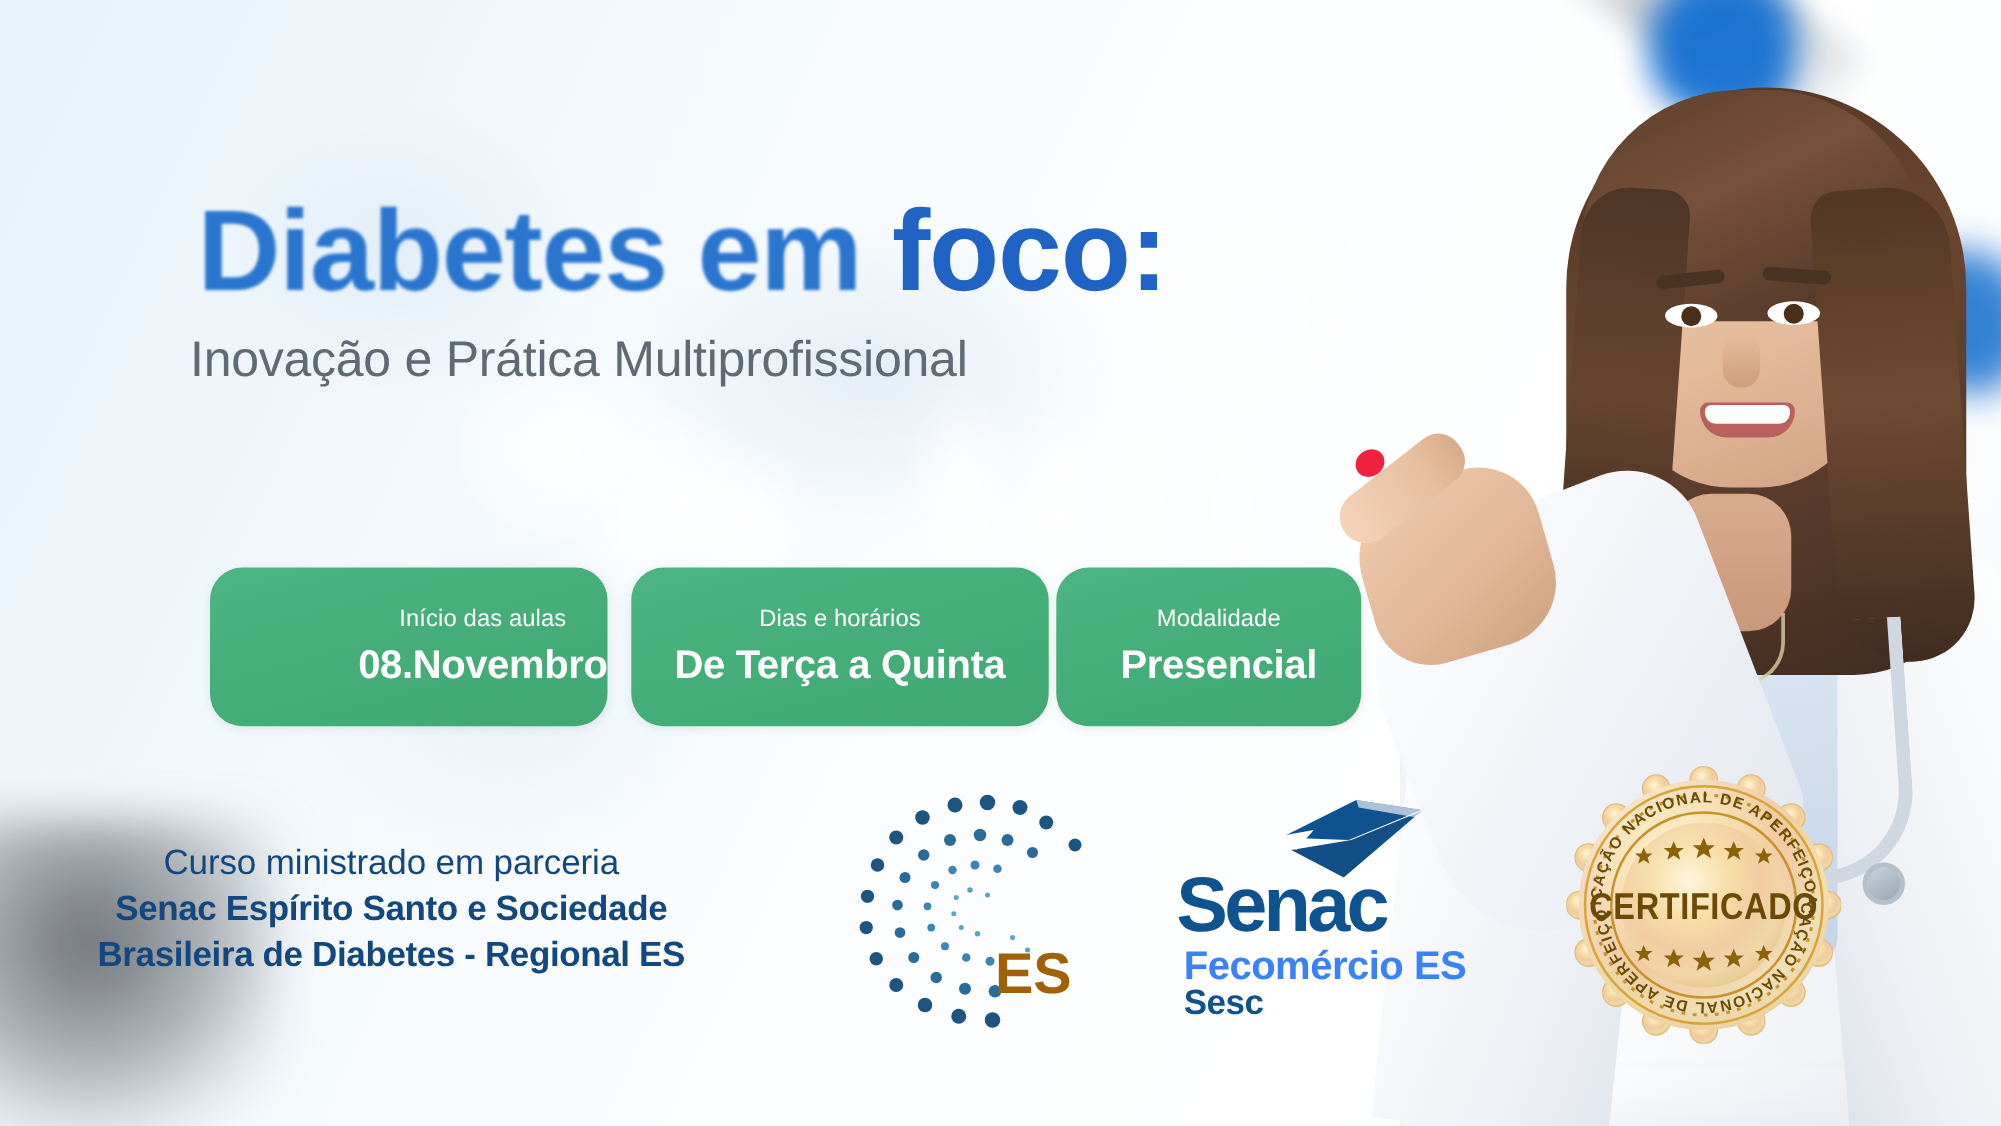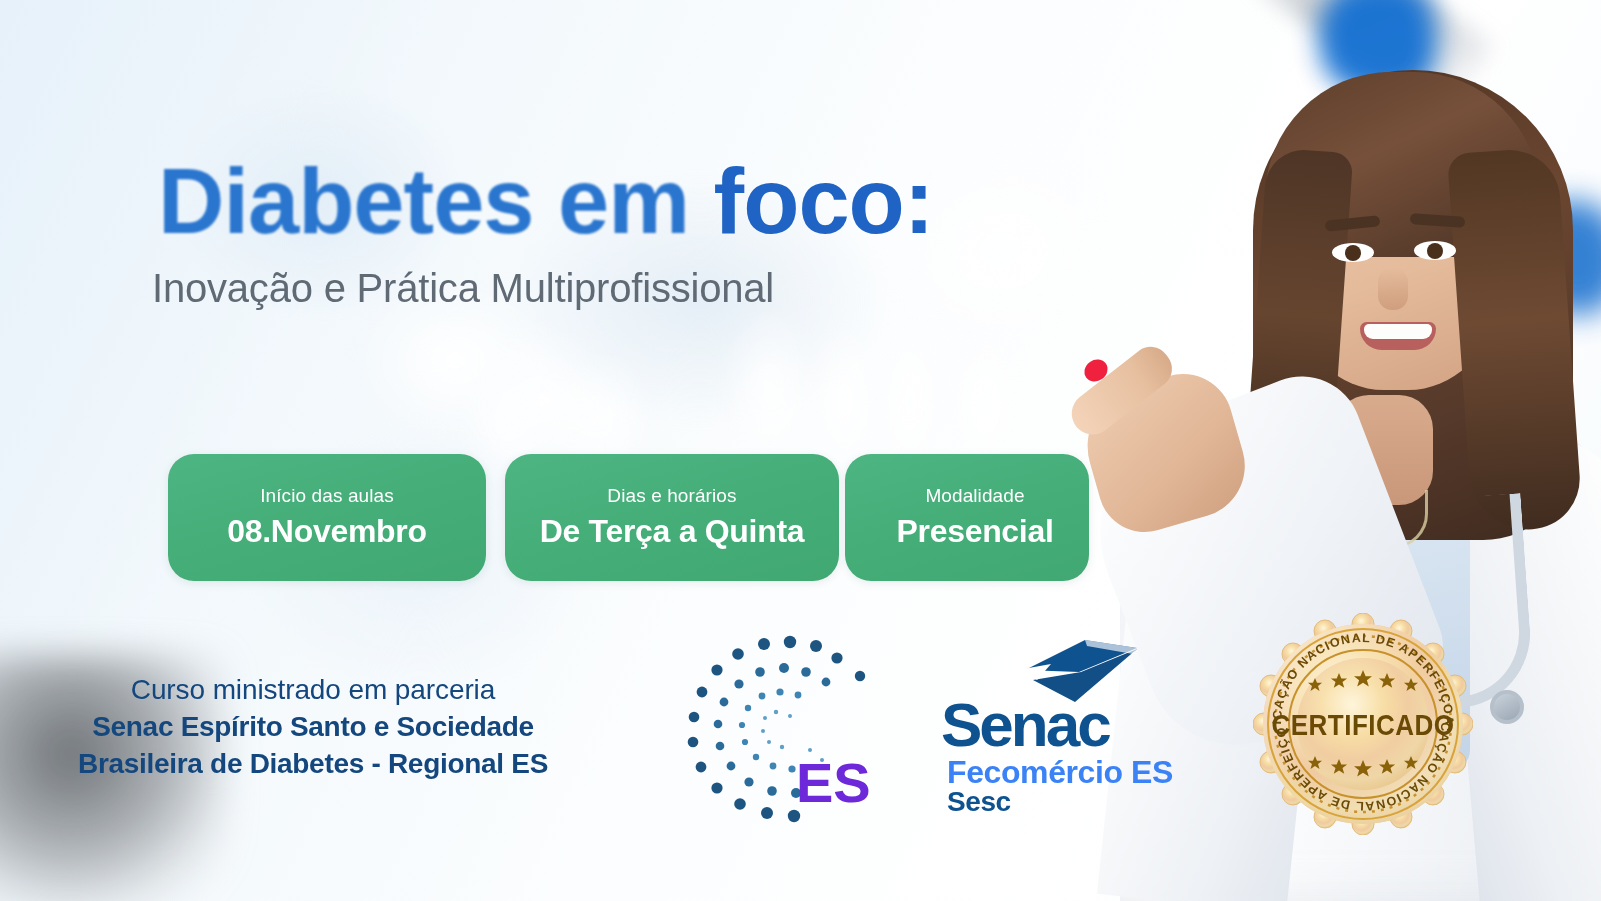--- a/index.html
+++ b/index.html
@@ -107,21 +107,21 @@
   }
   .card-label {
     font-size:19px; font-weight:400; line-height:1.2;
     margin-bottom:5px; letter-spacing:.1px;
   }
   .card-value {
     font-size:32px; font-weight:600; line-height:1.18;
     letter-spacing:-.3px;
   }
   .card-value b { font-weight:800; }
-  #card-1 { left:168px; top:454px; width:318px; height:127px; }
+  #card-1 { left:168px; top:454px; width:318px; height:127px;align-items:flex-end; }
   #card-2 { left:505px; top:454px; width:334px; height:127px; }
   #card-3 { left:845px; top:454px; width:244px; height:127px;padding-left:28px; }
   #card-3 .card-inner { transform:translateX(-6px); }
 
   
   .partner-text {
     position:absolute; left:0px; top:672px; width:626px;
     text-align:center; color:#14477e;
     line-height:1.32;
   }
@@ -131,21 +131,21 @@
   
   #sbd-logo { position:absolute; left:672px; top:632px; width:240px; height:195px; }
   #sbd-dots { position:absolute; left:0; top:0; }
   .sbd-word {
     position:absolute; left:78px; top:60px;
     font-size:66px; font-weight:800; color:#cc2a22;
     letter-spacing:-1px; line-height:1;
   }
   .sbd-sub {
     position:absolute; left:124px; top:123px;
-    font-size:56px; font-weight:700; color:#6d28d9;
+    font-size:46px; font-weight:700; color:#a16207;
     letter-spacing:0px; line-height:1;
   }
 
   
   #senac-logo { position:absolute; left:935px; top:636px; width:255px; height:190px; }
   .senac-swoosh { position:absolute; left:80px; top:0px; }
   .senac-word {
     position:absolute; left:6px; top:58px;
     font-size:62px; font-weight:700; color:#0f5290;
     letter-spacing:-3px; line-height:1;

